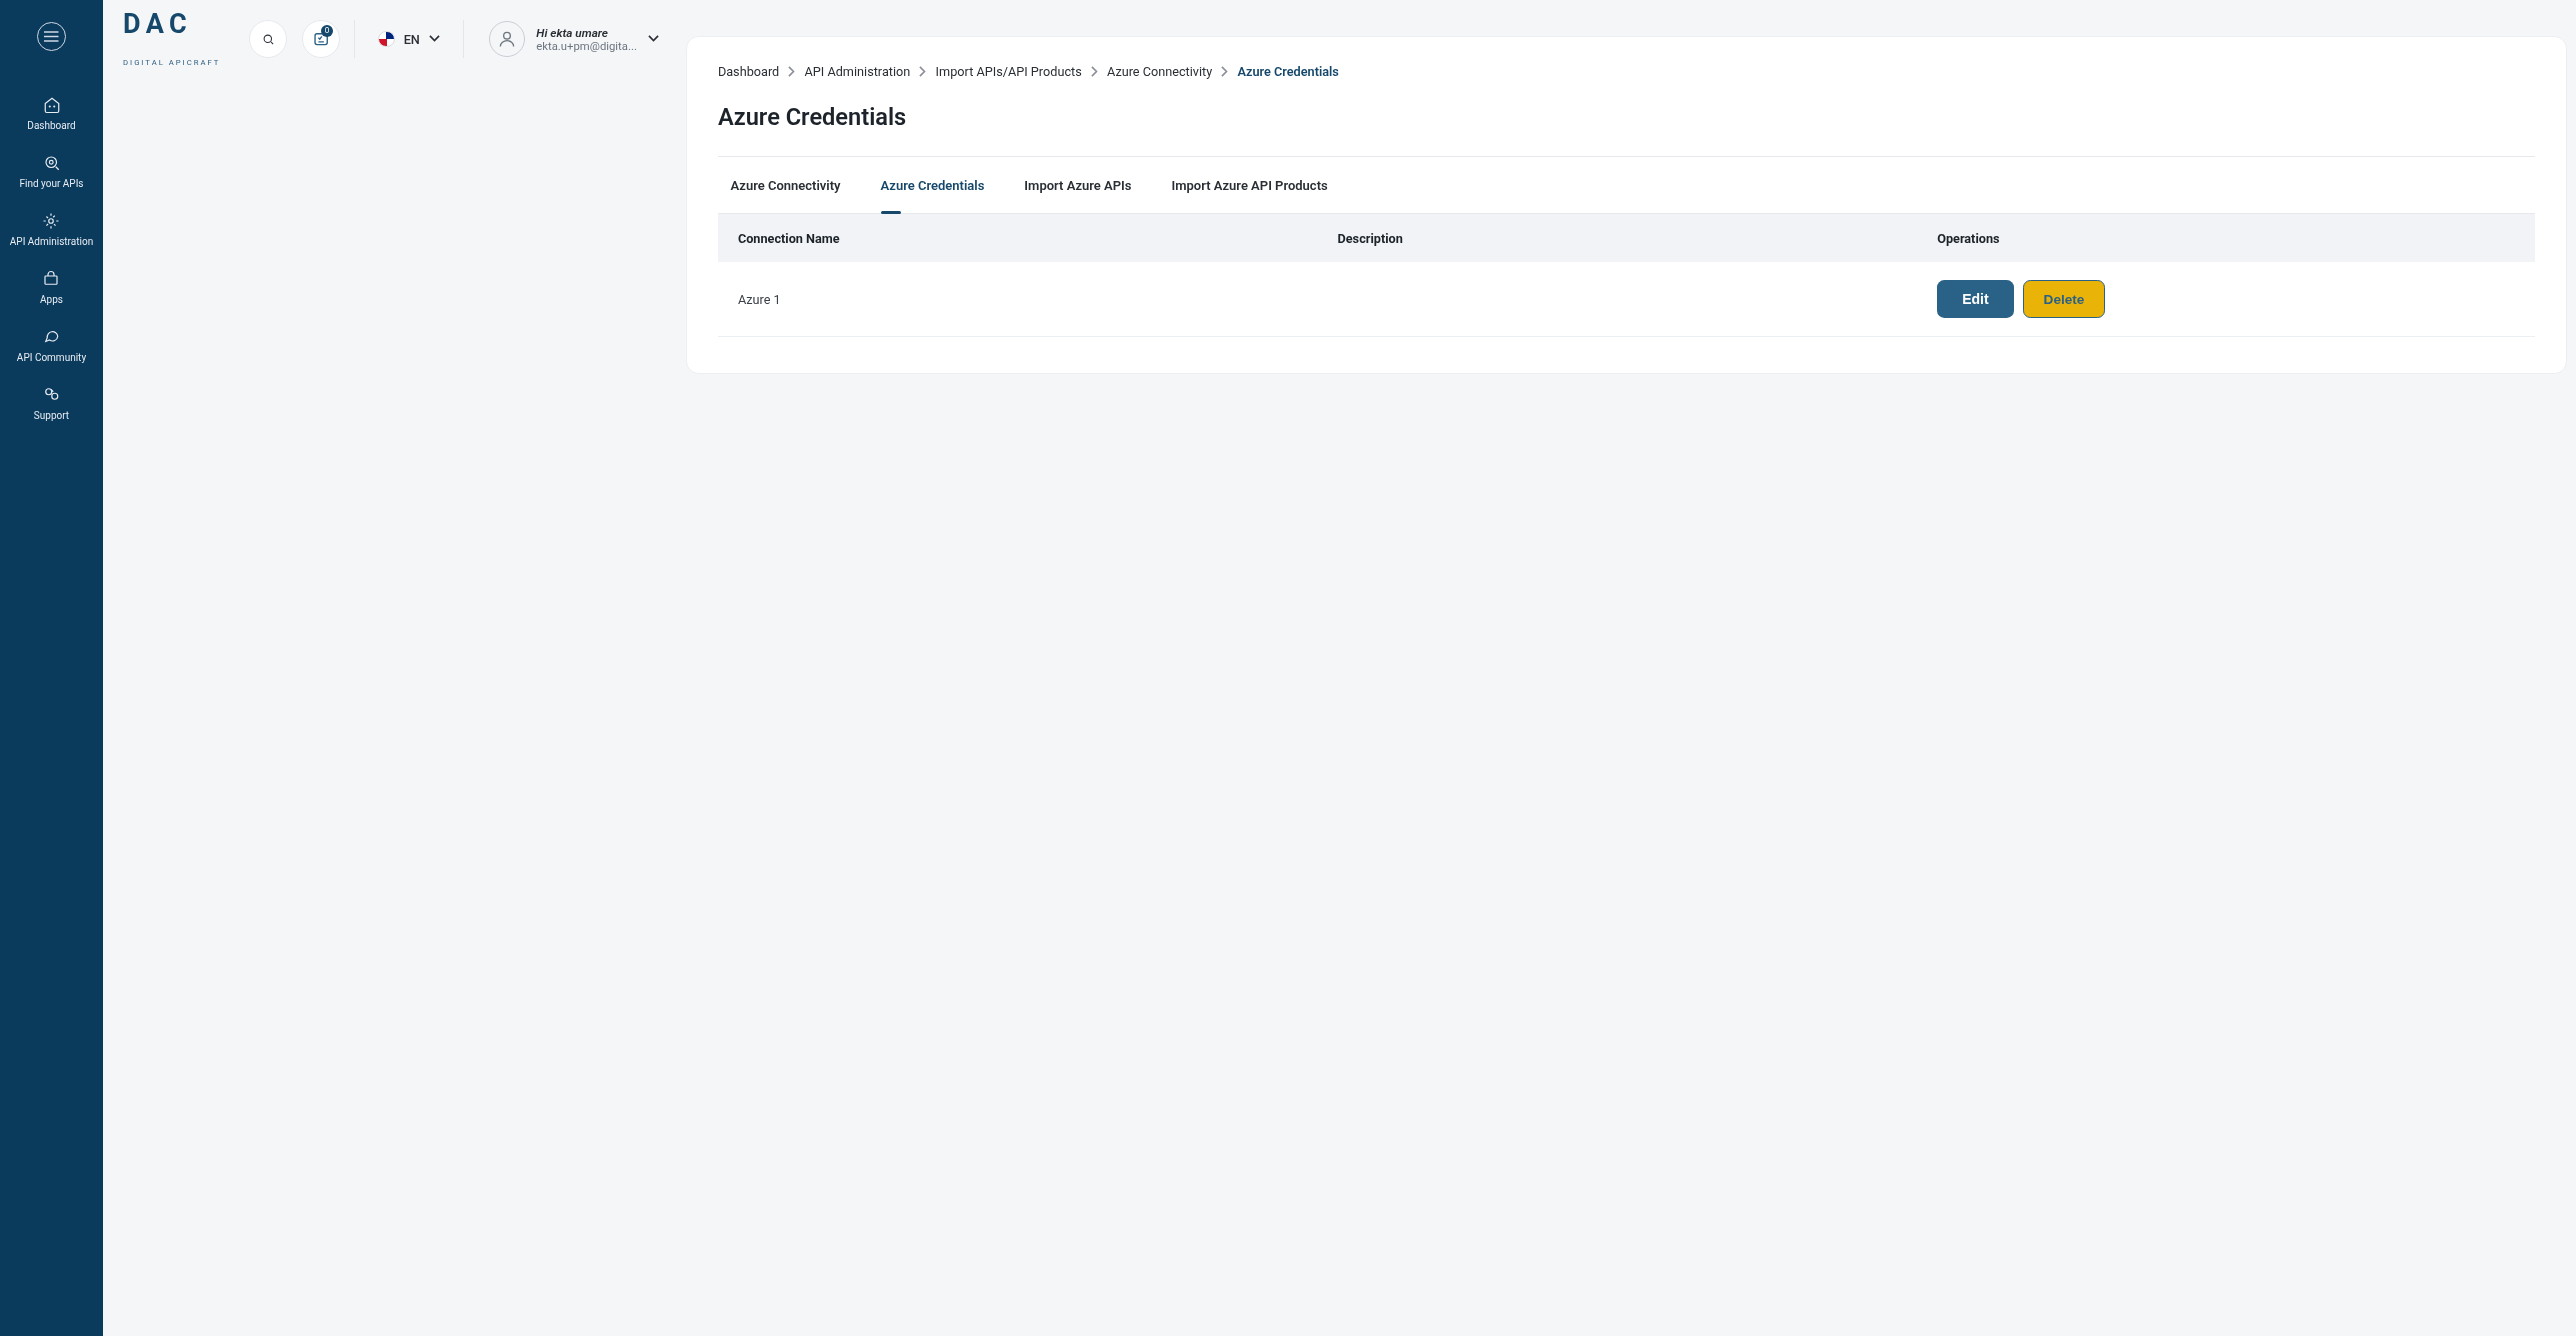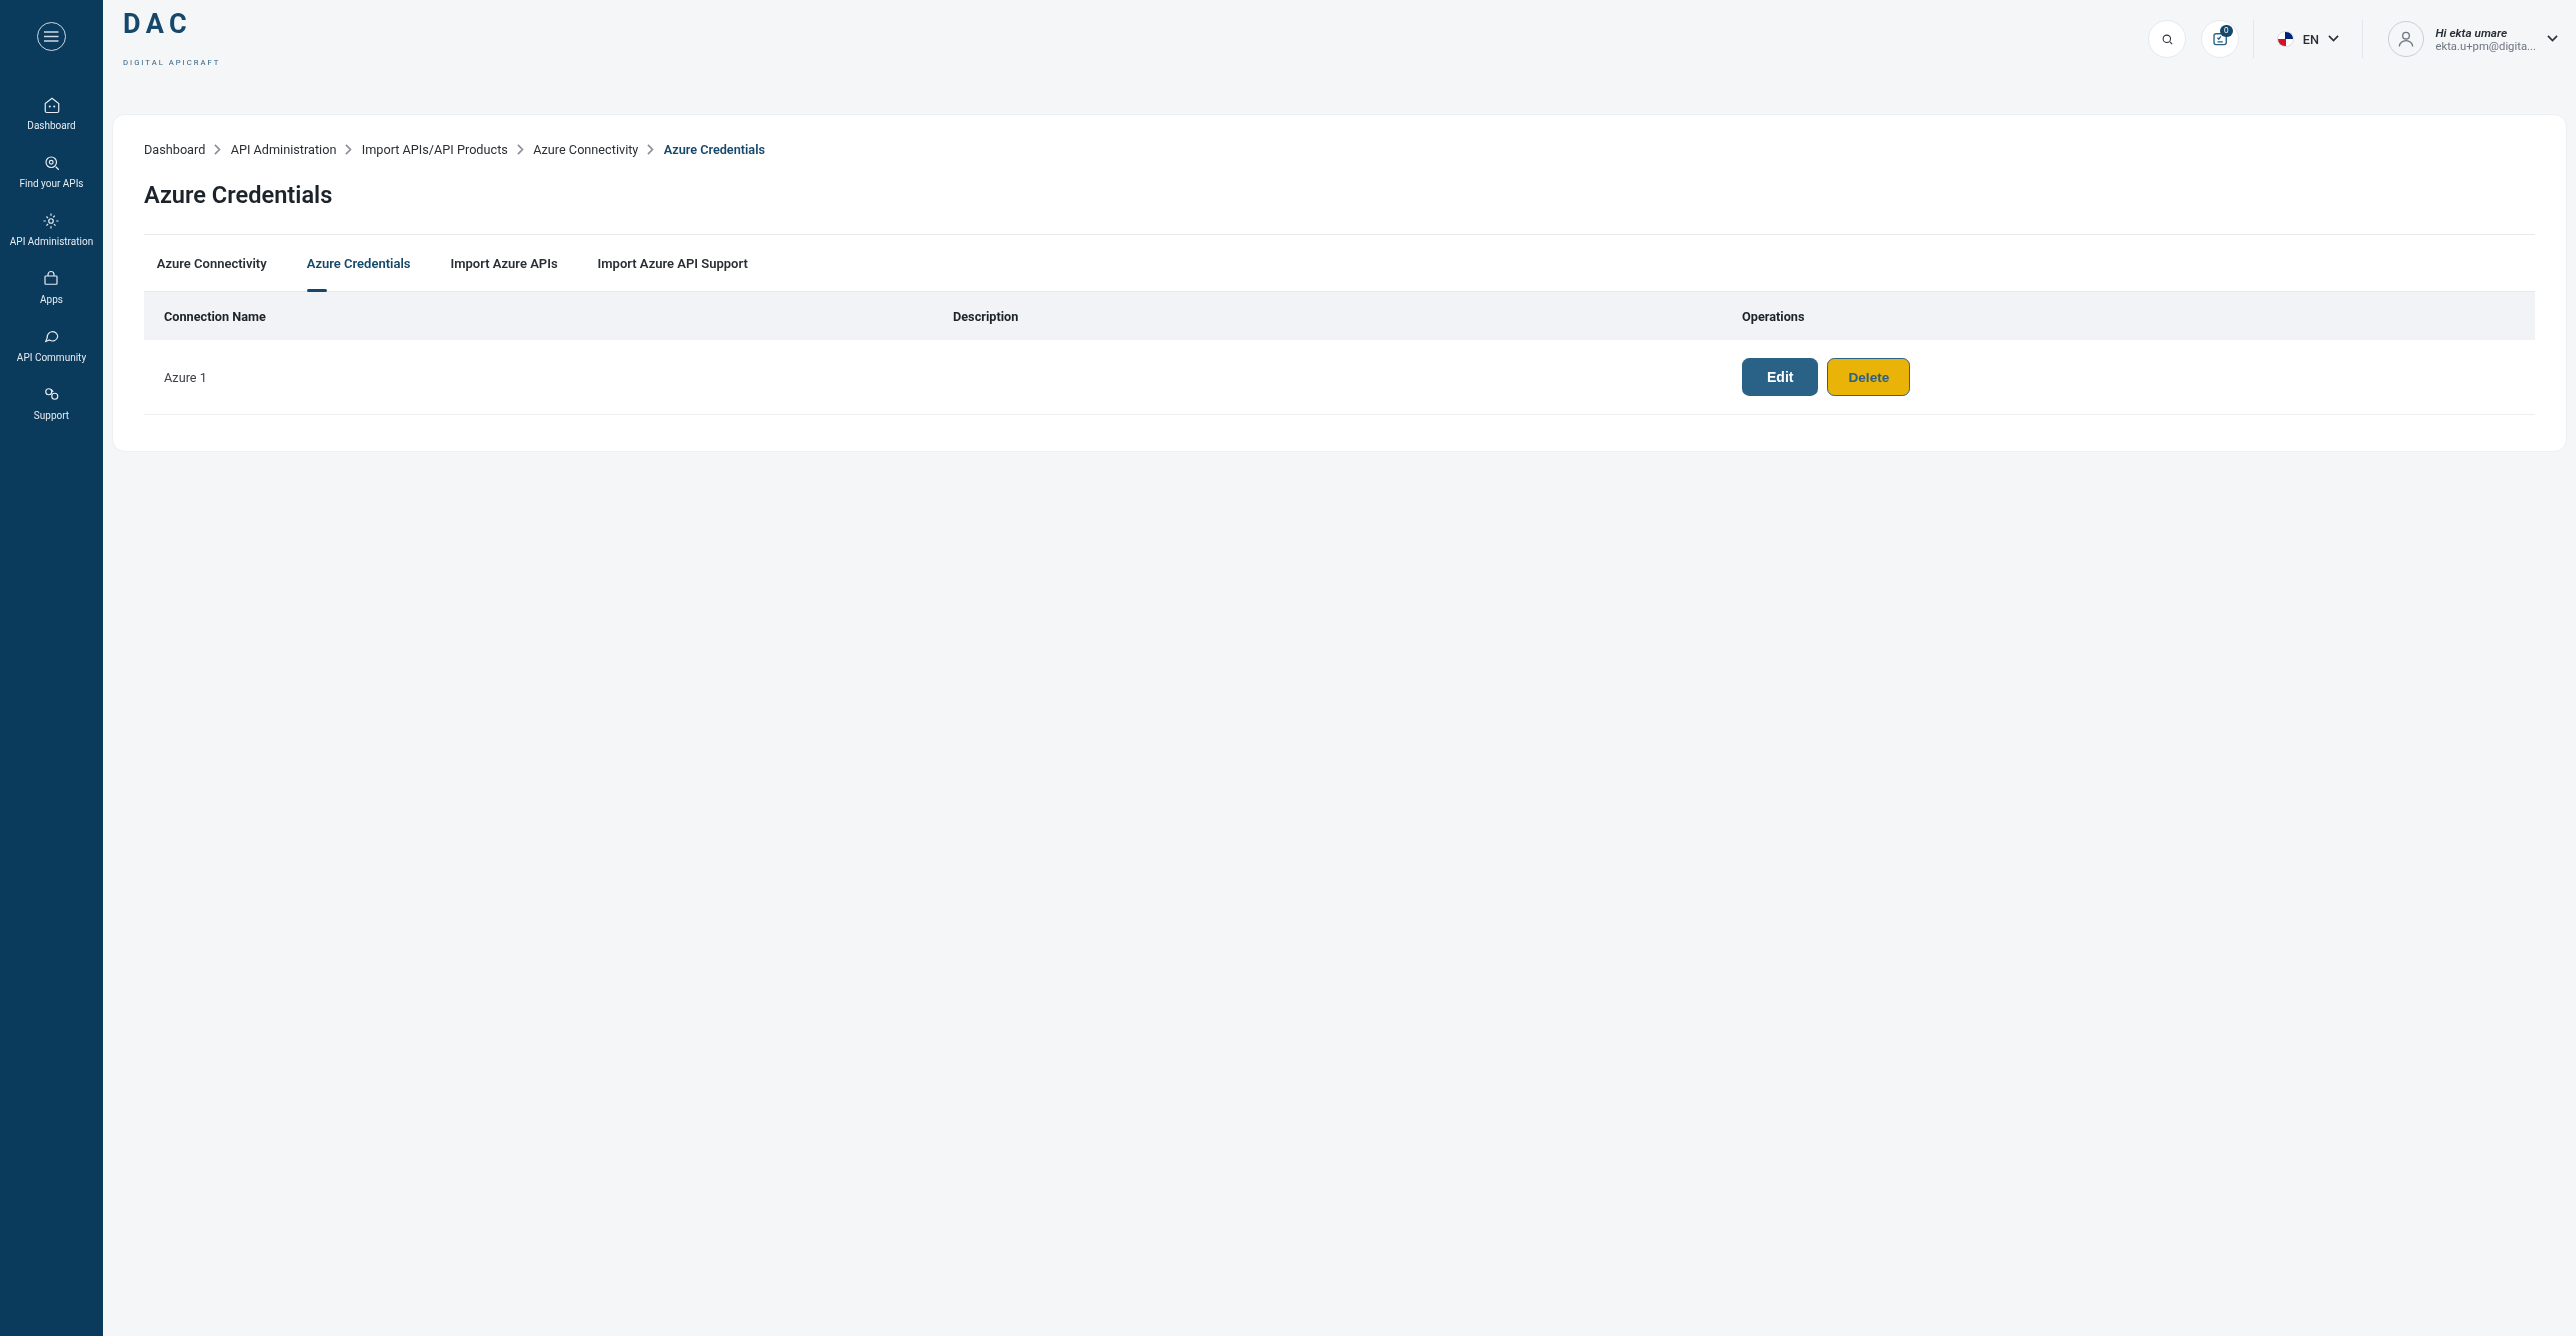--- a/index.html
+++ b/index.html
@@ -58,21 +58,21 @@
     .nav-label {
       font-size: 10px;
       line-height: 1.25;
       color: #e8edf3;
     }
 
     
     .main {
       flex: 1;
       display: flex;
-      flex-direction: column;
+      flex-direction: row;
       justify-content: space-between;
     }
 
     
     .header {
       height: 78px;
       background: #f5f6f8;
       display: flex;
       align-items: center;
       padding: 0 18px 0 20px;
@@ -480,21 +480,21 @@
         <span class="crumb active">Azure Credentials</span>
       </nav>
 
       <h1 class="page-title">Azure Credentials</h1>
       <div class="divider"></div>
 
       <div class="tabs">
         <div class="tab">Azure Connectivity</div>
         <div class="tab active">Azure Credentials</div>
         <div class="tab">Import Azure APIs</div>
-        <div class="tab">Import Azure API Support</div>
+        <div class="tab">Import Azure API Products</div>
       </div>
 
 
       <table class="table">
         <thead>
           <tr>
             <th class="col-name">Connection Name</th>
             <th class="col-desc">Description</th>
             <th class="col-ops">Operations</th>
           </tr>

